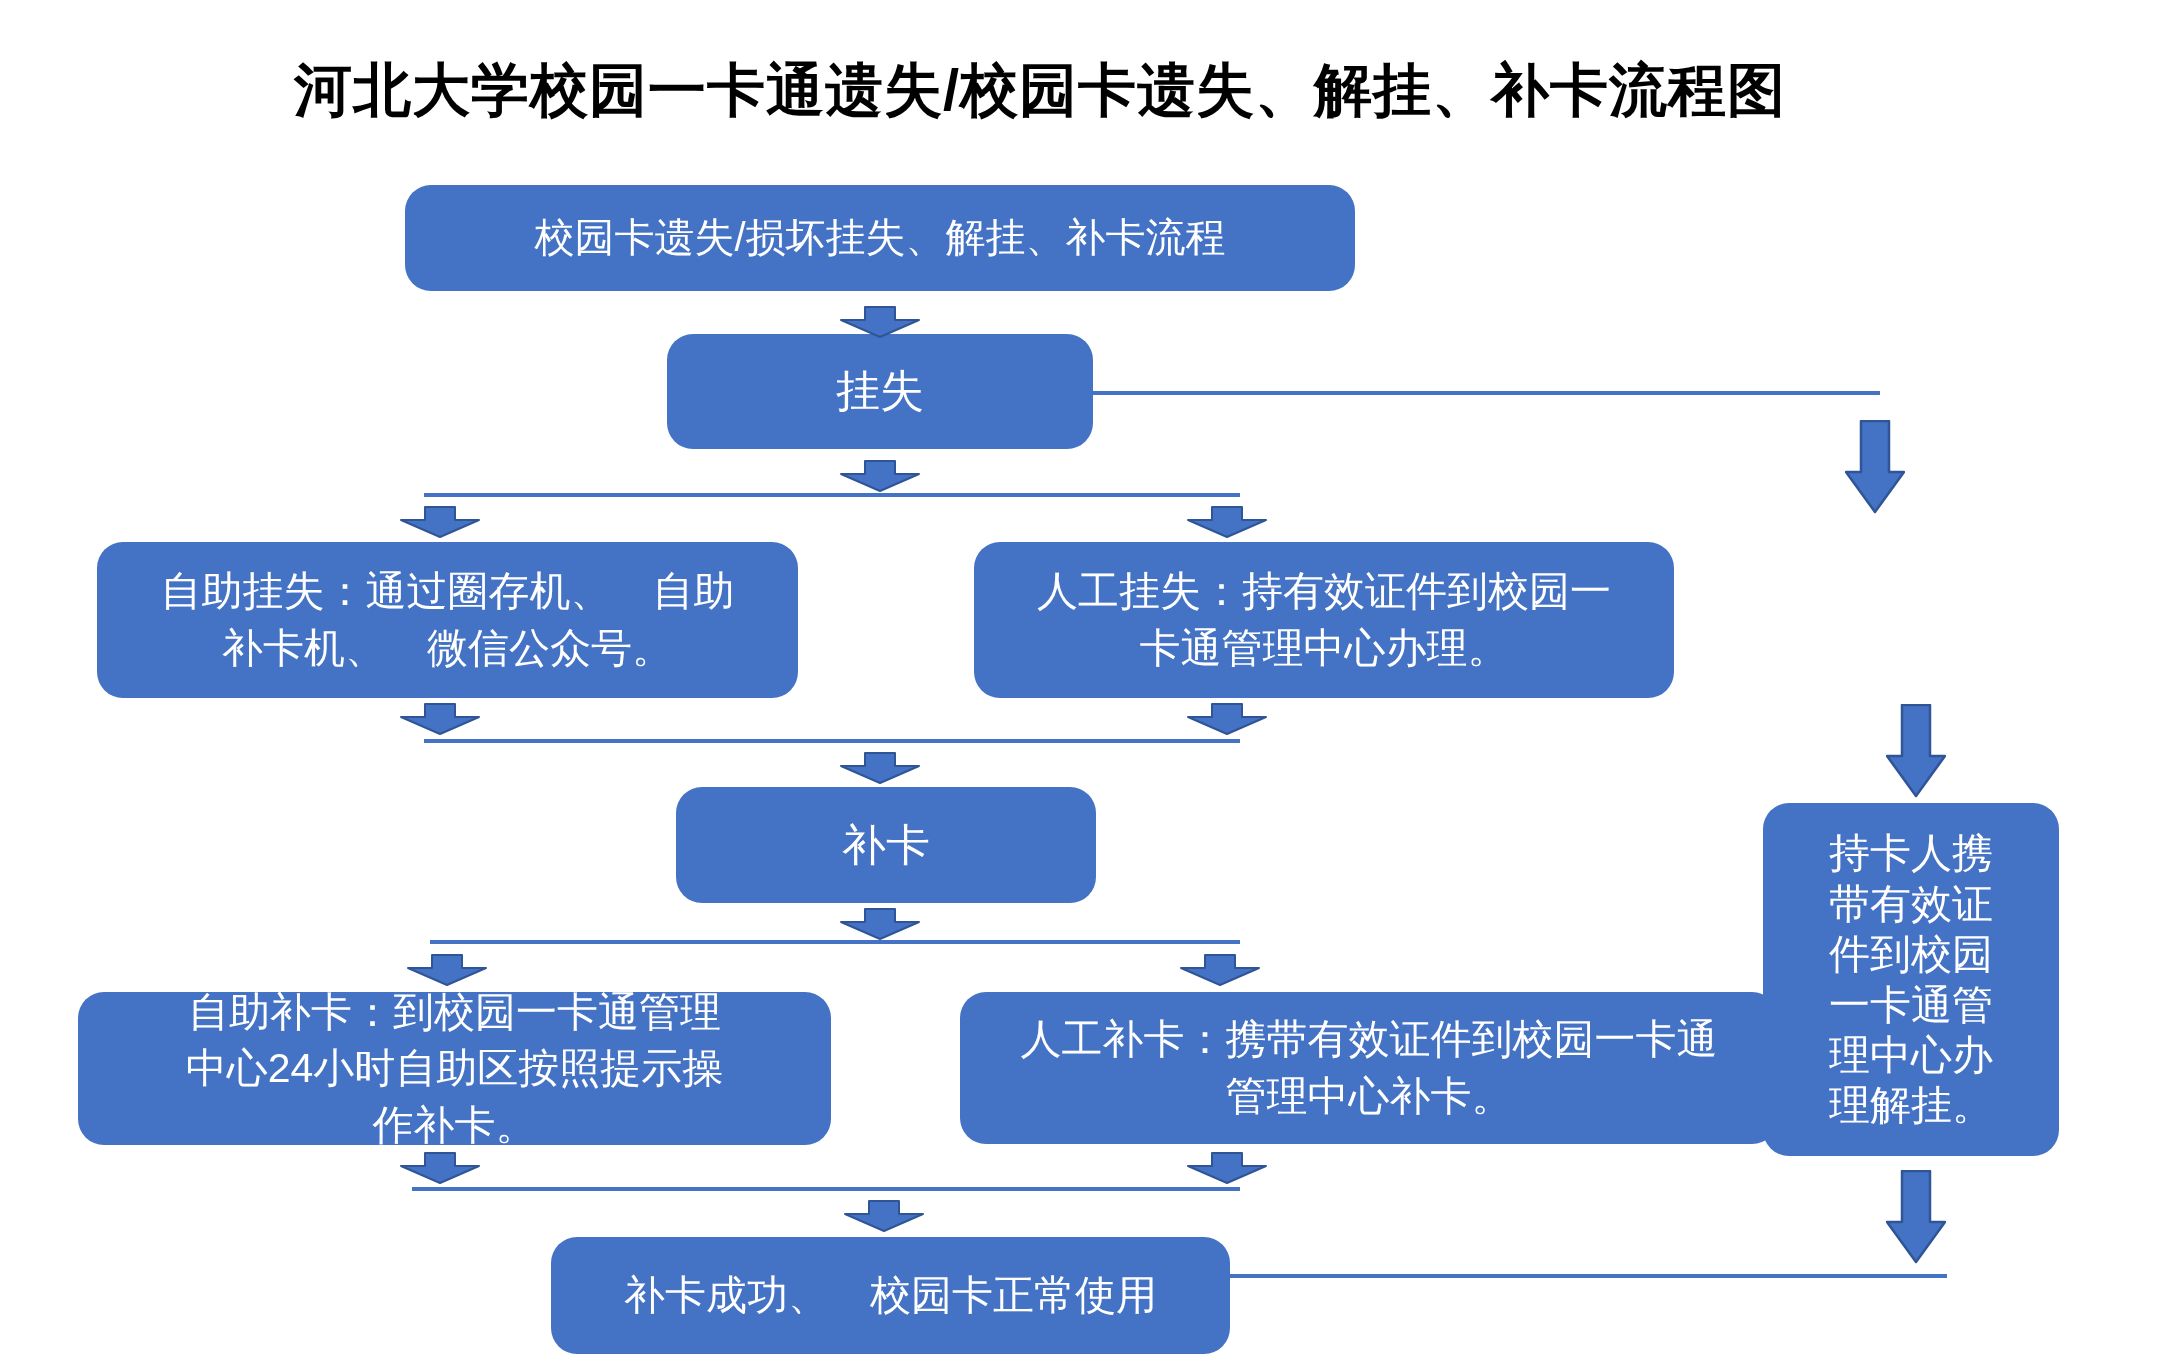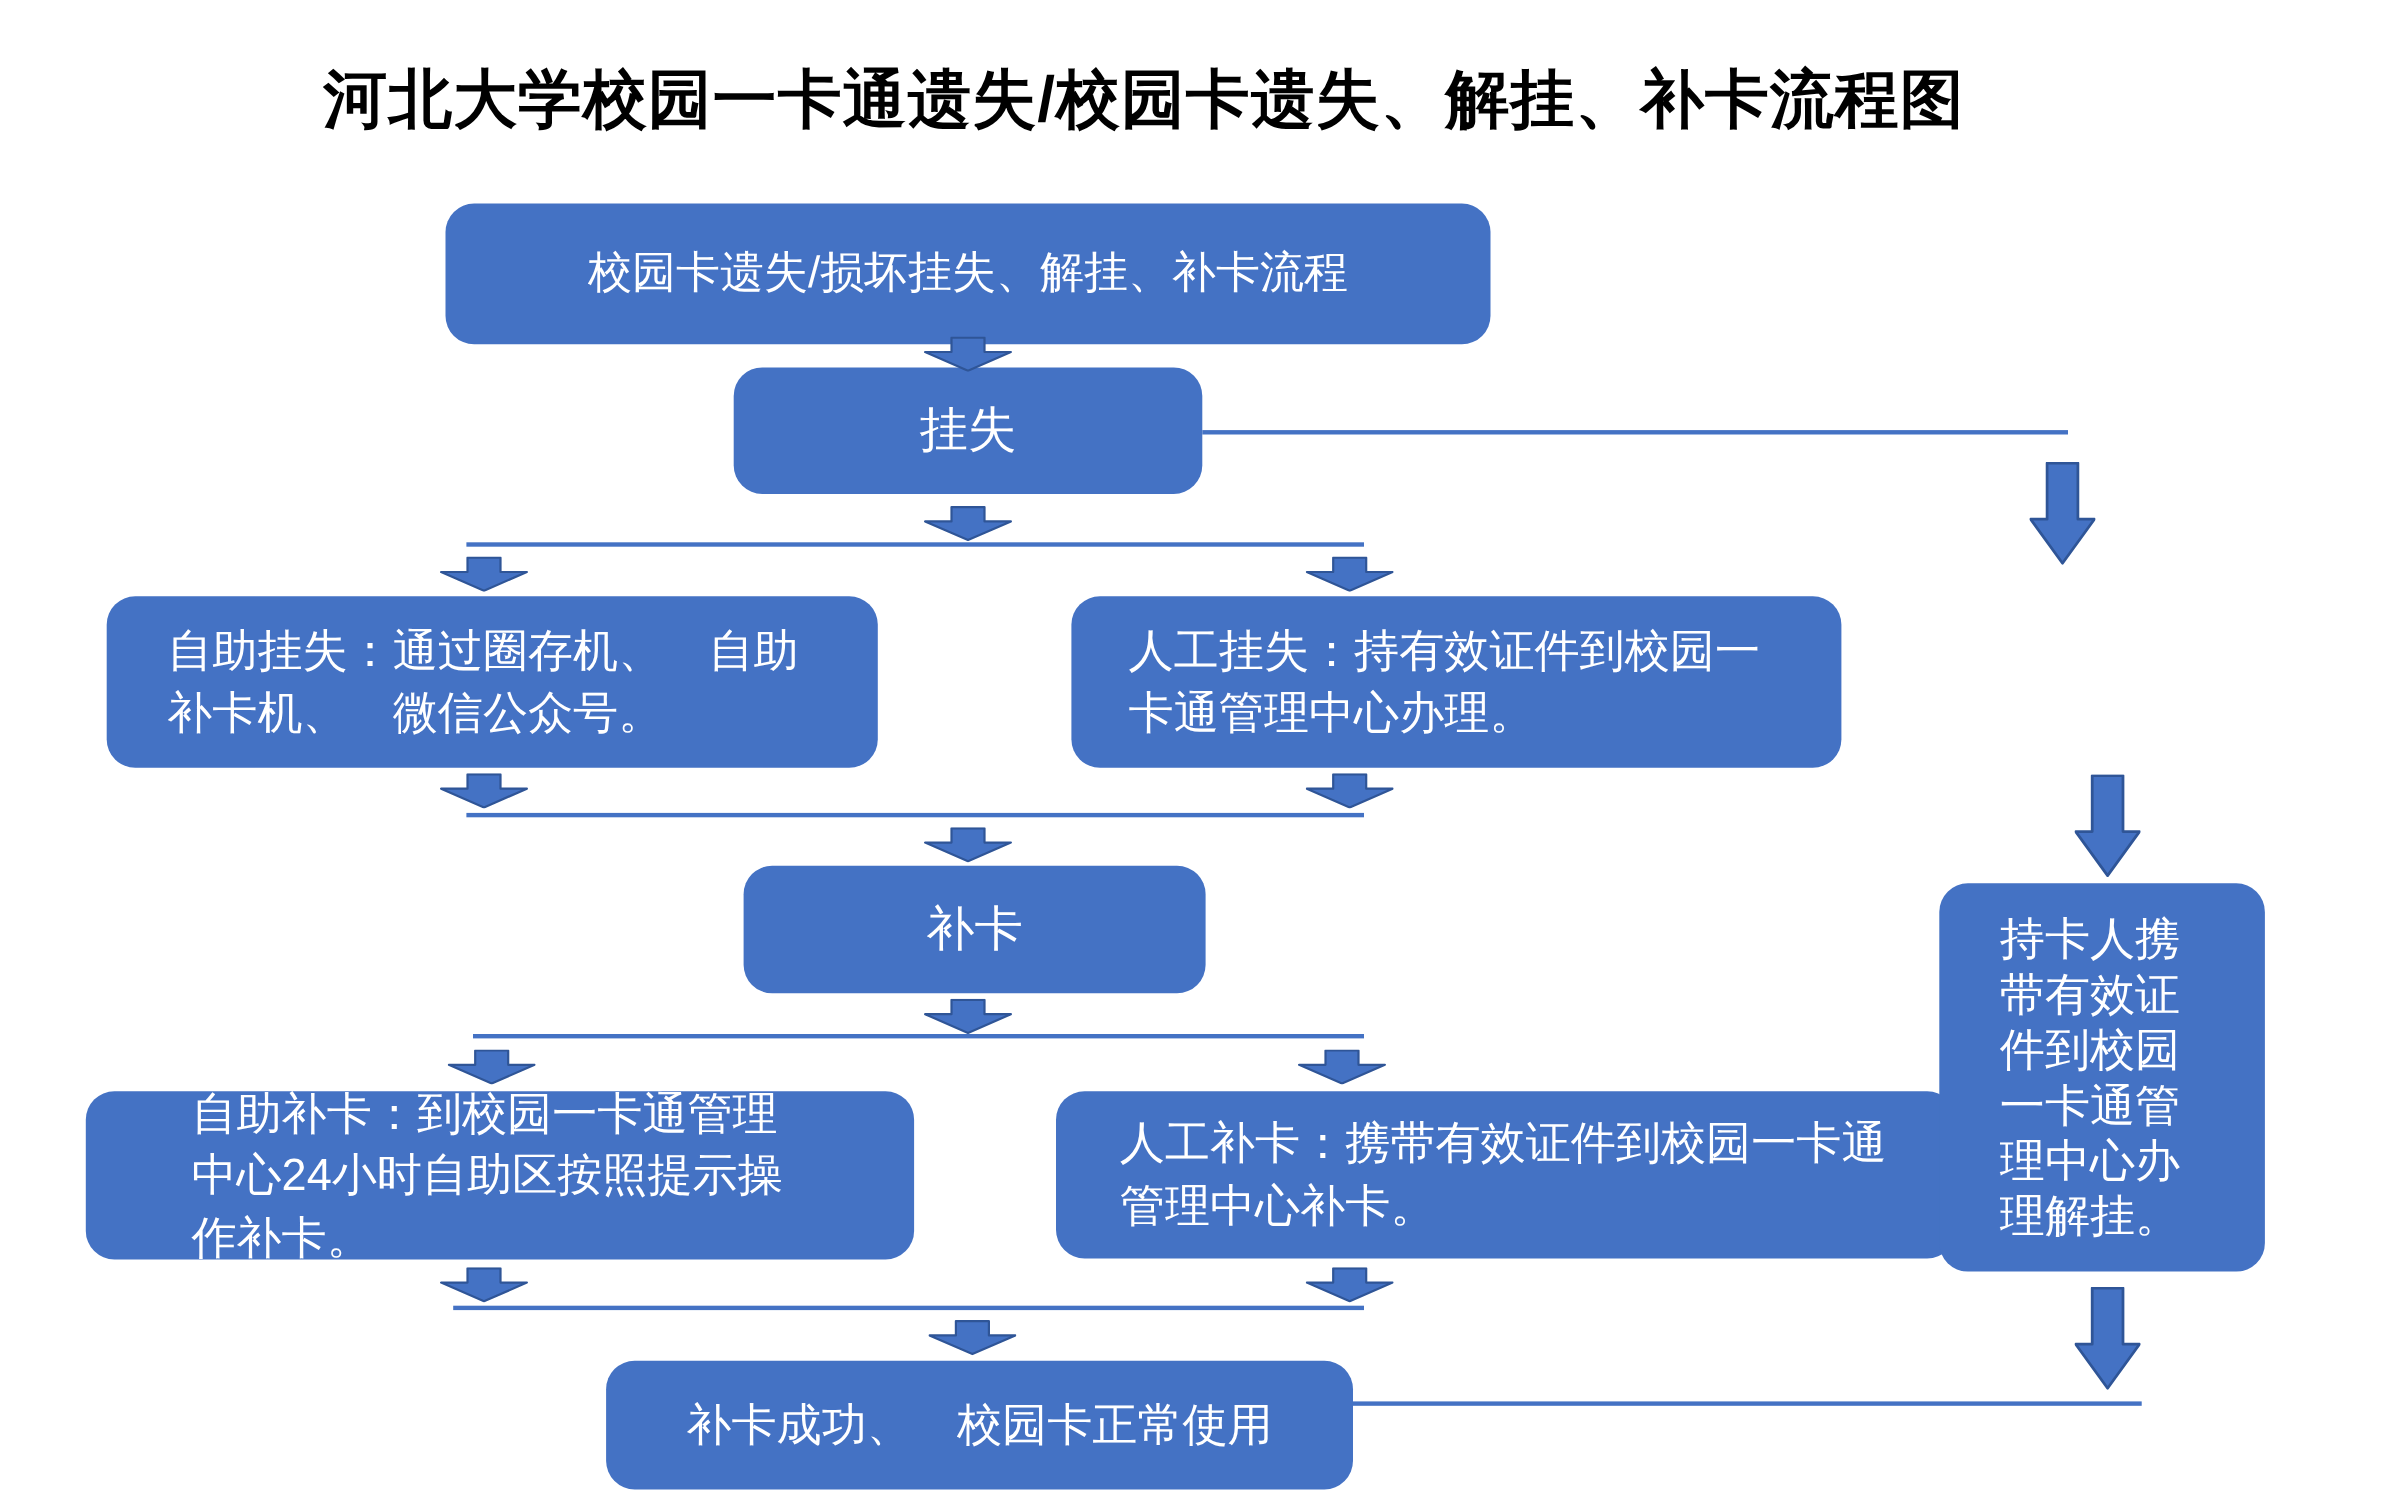--- a/index.html
+++ b/index.html
@@ -20,21 +20,21 @@
     position:absolute;
     background:#4472C4;
     color:#fff;
     border-radius:26px;
     display:flex;align-items:center;justify-content:center;
     box-sizing:border-box;
     font-size:41px;
     line-height:1.38;
   }
   .node.center-label{justify-content:center;text-align:center;}
-  .node.left-label{justify-content:flex-start;text-align:left;}
+  .node.left-label{justify-content:flex-start;text-align:center;}
   .conn{position:absolute;height:4px;background:#4472C4;}
   .arr{position:absolute;display:block;}
   svg.defs{position:absolute;width:0;height:0;}
 </style>
 </head>
 <body>
 
 <div class="canvas">
 
   <svg class="defs" aria-hidden="true">
@@ -43,21 +43,21 @@
         <polygon points="25,1 55,1 55,14 79,14 40,31 1,14 25,14" fill="#4472C4" stroke="#2F5597" stroke-width="2" stroke-linejoin="round"></polygon>
       </symbol>
       <symbol id="arrow-big" viewBox="0 0 60 94">
         <polygon points="16,1 44,1 44,52 59,52 30,92 1,52 16,52" fill="#4472C4" stroke="#2F5597" stroke-width="2.5" stroke-linejoin="round"></polygon>
       </symbol>
     </defs>
   </svg>
 
   <div class="page-title">河北大学校园一卡通遗失/校园卡遗失、解挂、补卡流程图</div>
 
-  <div class="node center-label" style="left:405px;top:185px;width:950px;height:128px;font-size:40px;">
+  <div class="node center-label" style="left:405px;top:185px;width:950px;height:106px;font-size:40px;">
     <span>校园卡遗失/损坏挂失、解挂、补卡流程</span>
   </div>
 
   <div class="node center-label" style="left:667px;top:334px;width:426px;height:115px;font-size:44px;">
     <span>挂失</span>
   </div>
 
   <div class="node left-label" style="left:97px;top:542px;width:701px;height:156px;padding:0 55px;">
     <span>自助挂失：通过圈存机、　自助补卡机、　微信公众号。</span>
   </div>

